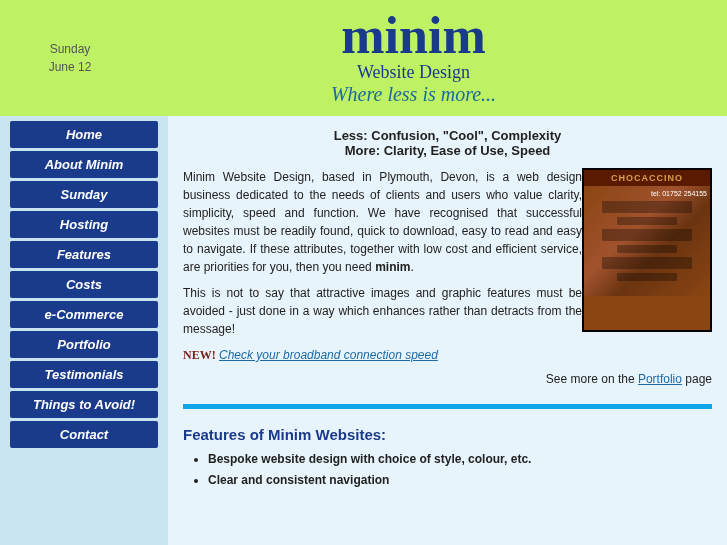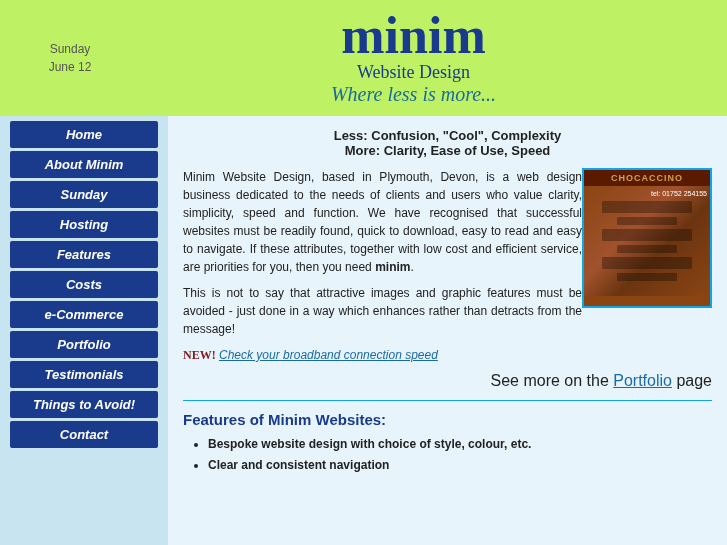--- a/index.html
+++ b/index.html
@@ -97,23 +97,23 @@
     #content-text p {
       margin-bottom: 8px;
       text-align: justify;
     }
     .bold-minim {
       font-weight: bold;
     }
     #content-image {
       width: 130px;
       min-width: 130px;
-      height: 140px;
+      height: 164px;
       background-color: #8b4513;
-      border: 2px solid #0ea5e9;
+      border: 2px solid #000000;
       position: relative;
       overflow: hidden;
       flex-shrink: 0;
     }
     #chocaccino-header {
       background-color: #5a1a00;
       color: #d4a04a;
       font-size: 9px;
       font-weight: bold;
       text-align: center;
@@ -157,33 +157,33 @@
       font-family: Liberation Serif, serif;
     }
     #broadband-link {
       color: #1a6aaa;
       text-decoration: underline;
       cursor: pointer;
       font-style: italic;
     }
     #portfolio-note {
       text-align: right;
-      font-size: 16px;
+      font-size: 12px;
       margin-top: 8px;
       color: #222;
     }
     #portfolio-link {
       color: #1a6aaa;
       text-decoration: underline;
       cursor: pointer;
     }
     #features-section {
-      margin-top: 10px;
-      border-top: 1px solid #0ea5e9;
-      padding-top: 10px;
+      margin-top: 18px;
+      border-top: 5px solid #0ea5e9;
+      padding-top: 17px;
     }
     #features-title {
       color: #1a3a8c;
       font-size: 15px;
       font-weight: bold;
       margin-bottom: 8px;
     }
     #features-list {
       list-style: disc;
       padding-left: 25px;

